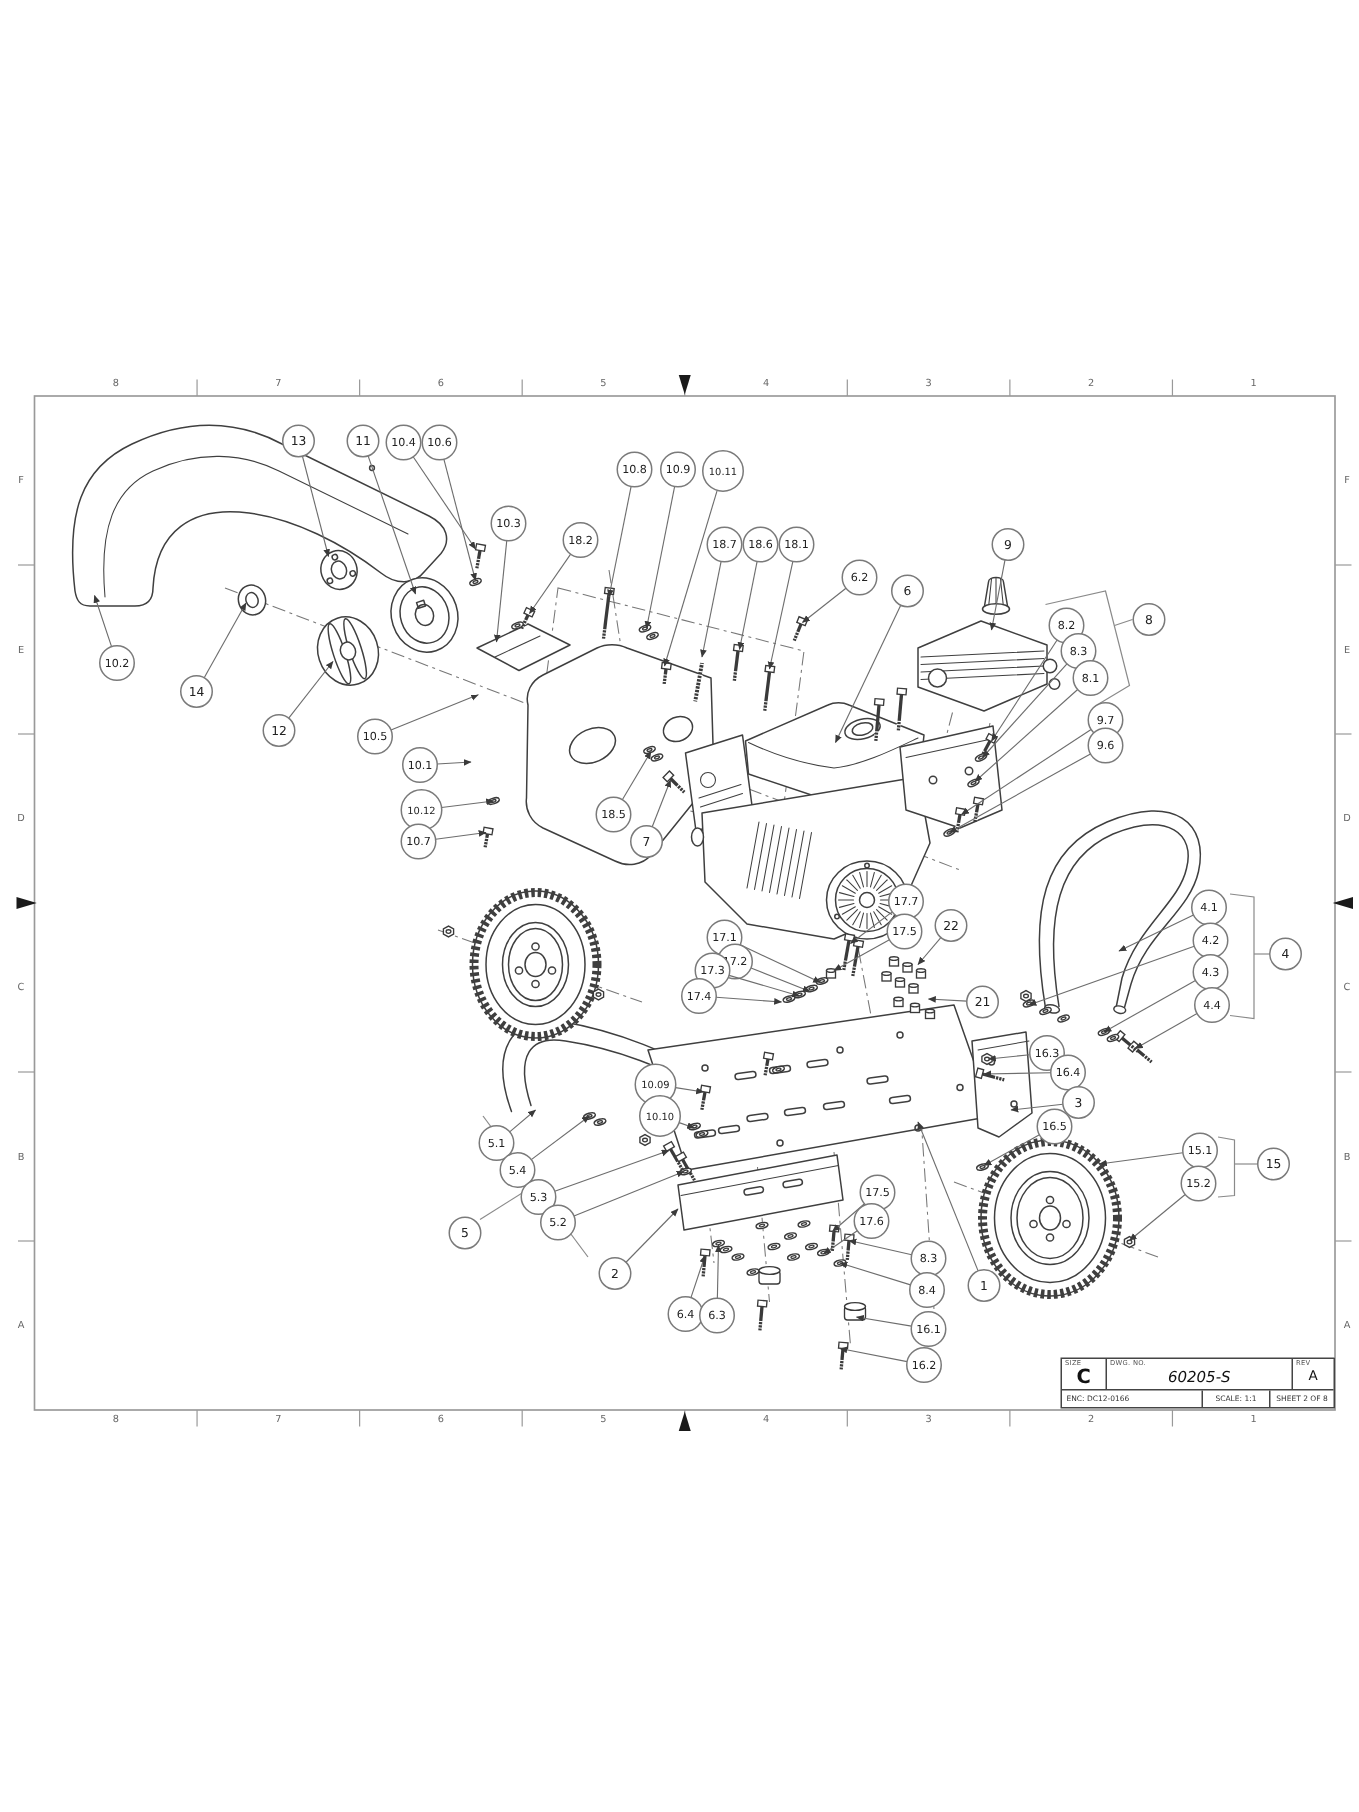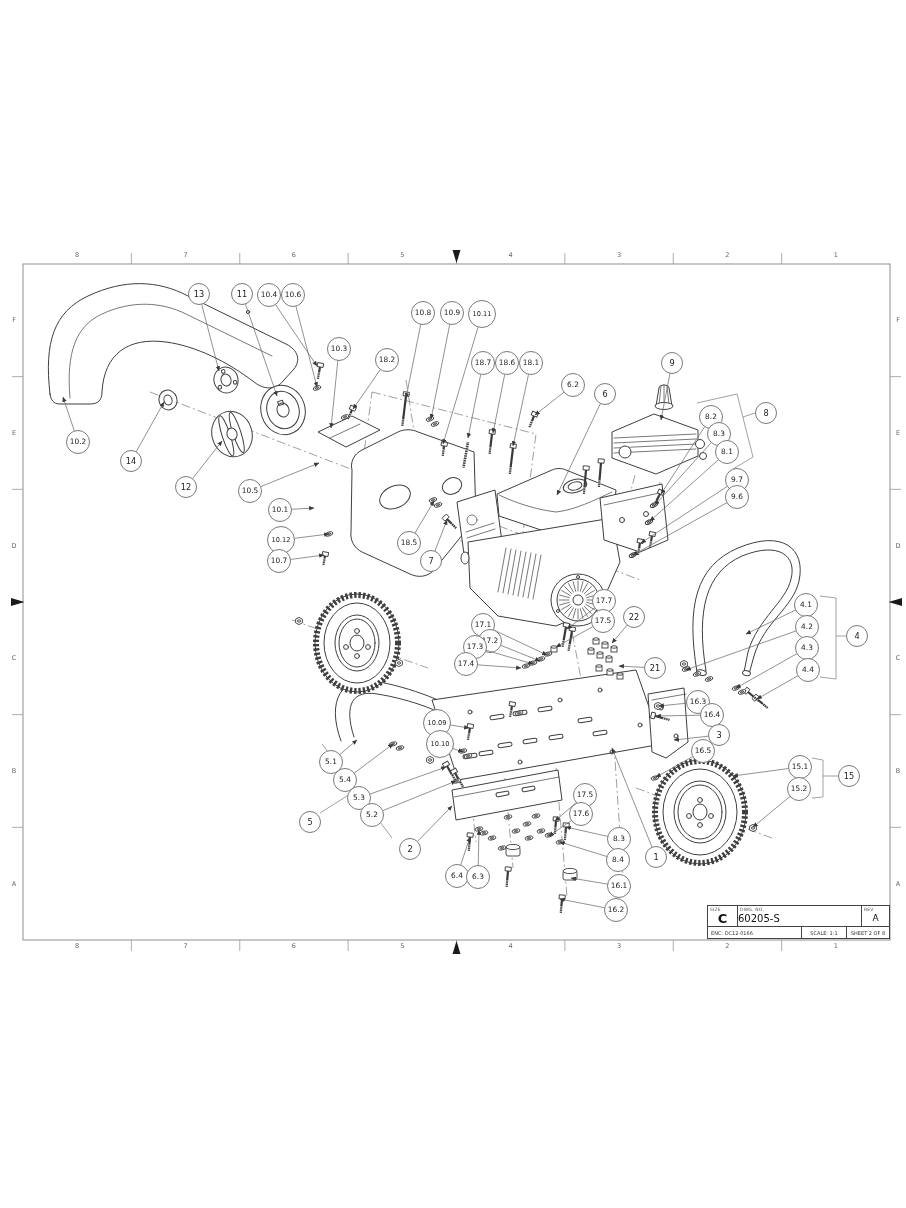--- a/index.html
+++ b/index.html
@@ -19,21 +19,21 @@
   
   .title-block{position:absolute;left:707px;top:905px;width:181px;height:32px;
      border:1px solid #444;display:flex;flex-direction:column;background:#fff;font-family:"DejaVu Sans","Liberation Sans",sans-serif;}
   .tb-row1{display:flex;height:20px;border-bottom:1px solid #444;}
   .tb-row2{display:flex;flex:1;}
   .tb-cell{position:relative;border-right:1px solid #444;box-sizing:border-box;}
   .tb-cell:last-child{border-right:none;}
   .tb-size{width:30px;} .tb-dwg{flex:1;} .tb-rev{width:27px;}
   .tb-lab{position:absolute;left:2px;top:1px;font-size:4.5px;color:#555;letter-spacing:.2px;}
   .tb-val-big{position:absolute;left:0;right:0;top:5px;text-align:center;font-size:13px;font-weight:bold;color:#111;}
-  .tb-val-mid{position:absolute;left:0;right:0;top:7px;font-size:10px;color:#111;}
+  .tb-val-mid{position:absolute;left:0;right:0;top:7px;text-align:center;font-size:10px;color:#111;font-style:italic;}
   .tb-val-rev{position:absolute;left:0;right:0;top:7px;text-align:center;font-size:9px;color:#111;}
   .tb2{font-size:5px;color:#333;display:flex;align-items:center;padding-left:3px;box-sizing:border-box;border-right:1px solid #444;}
   .tb-enc{width:94px;} .tb-scale{width:45px;justify-content:center;padding-left:0;} .tb-sheet{flex:1;justify-content:center;padding-left:0;border-right:none;}
 </style>
 </head>
 <body>
 
 <div class="page">
 <svg id="drawing" width="906" height="1208" viewBox="0 0 906 1208">
   <defs>

